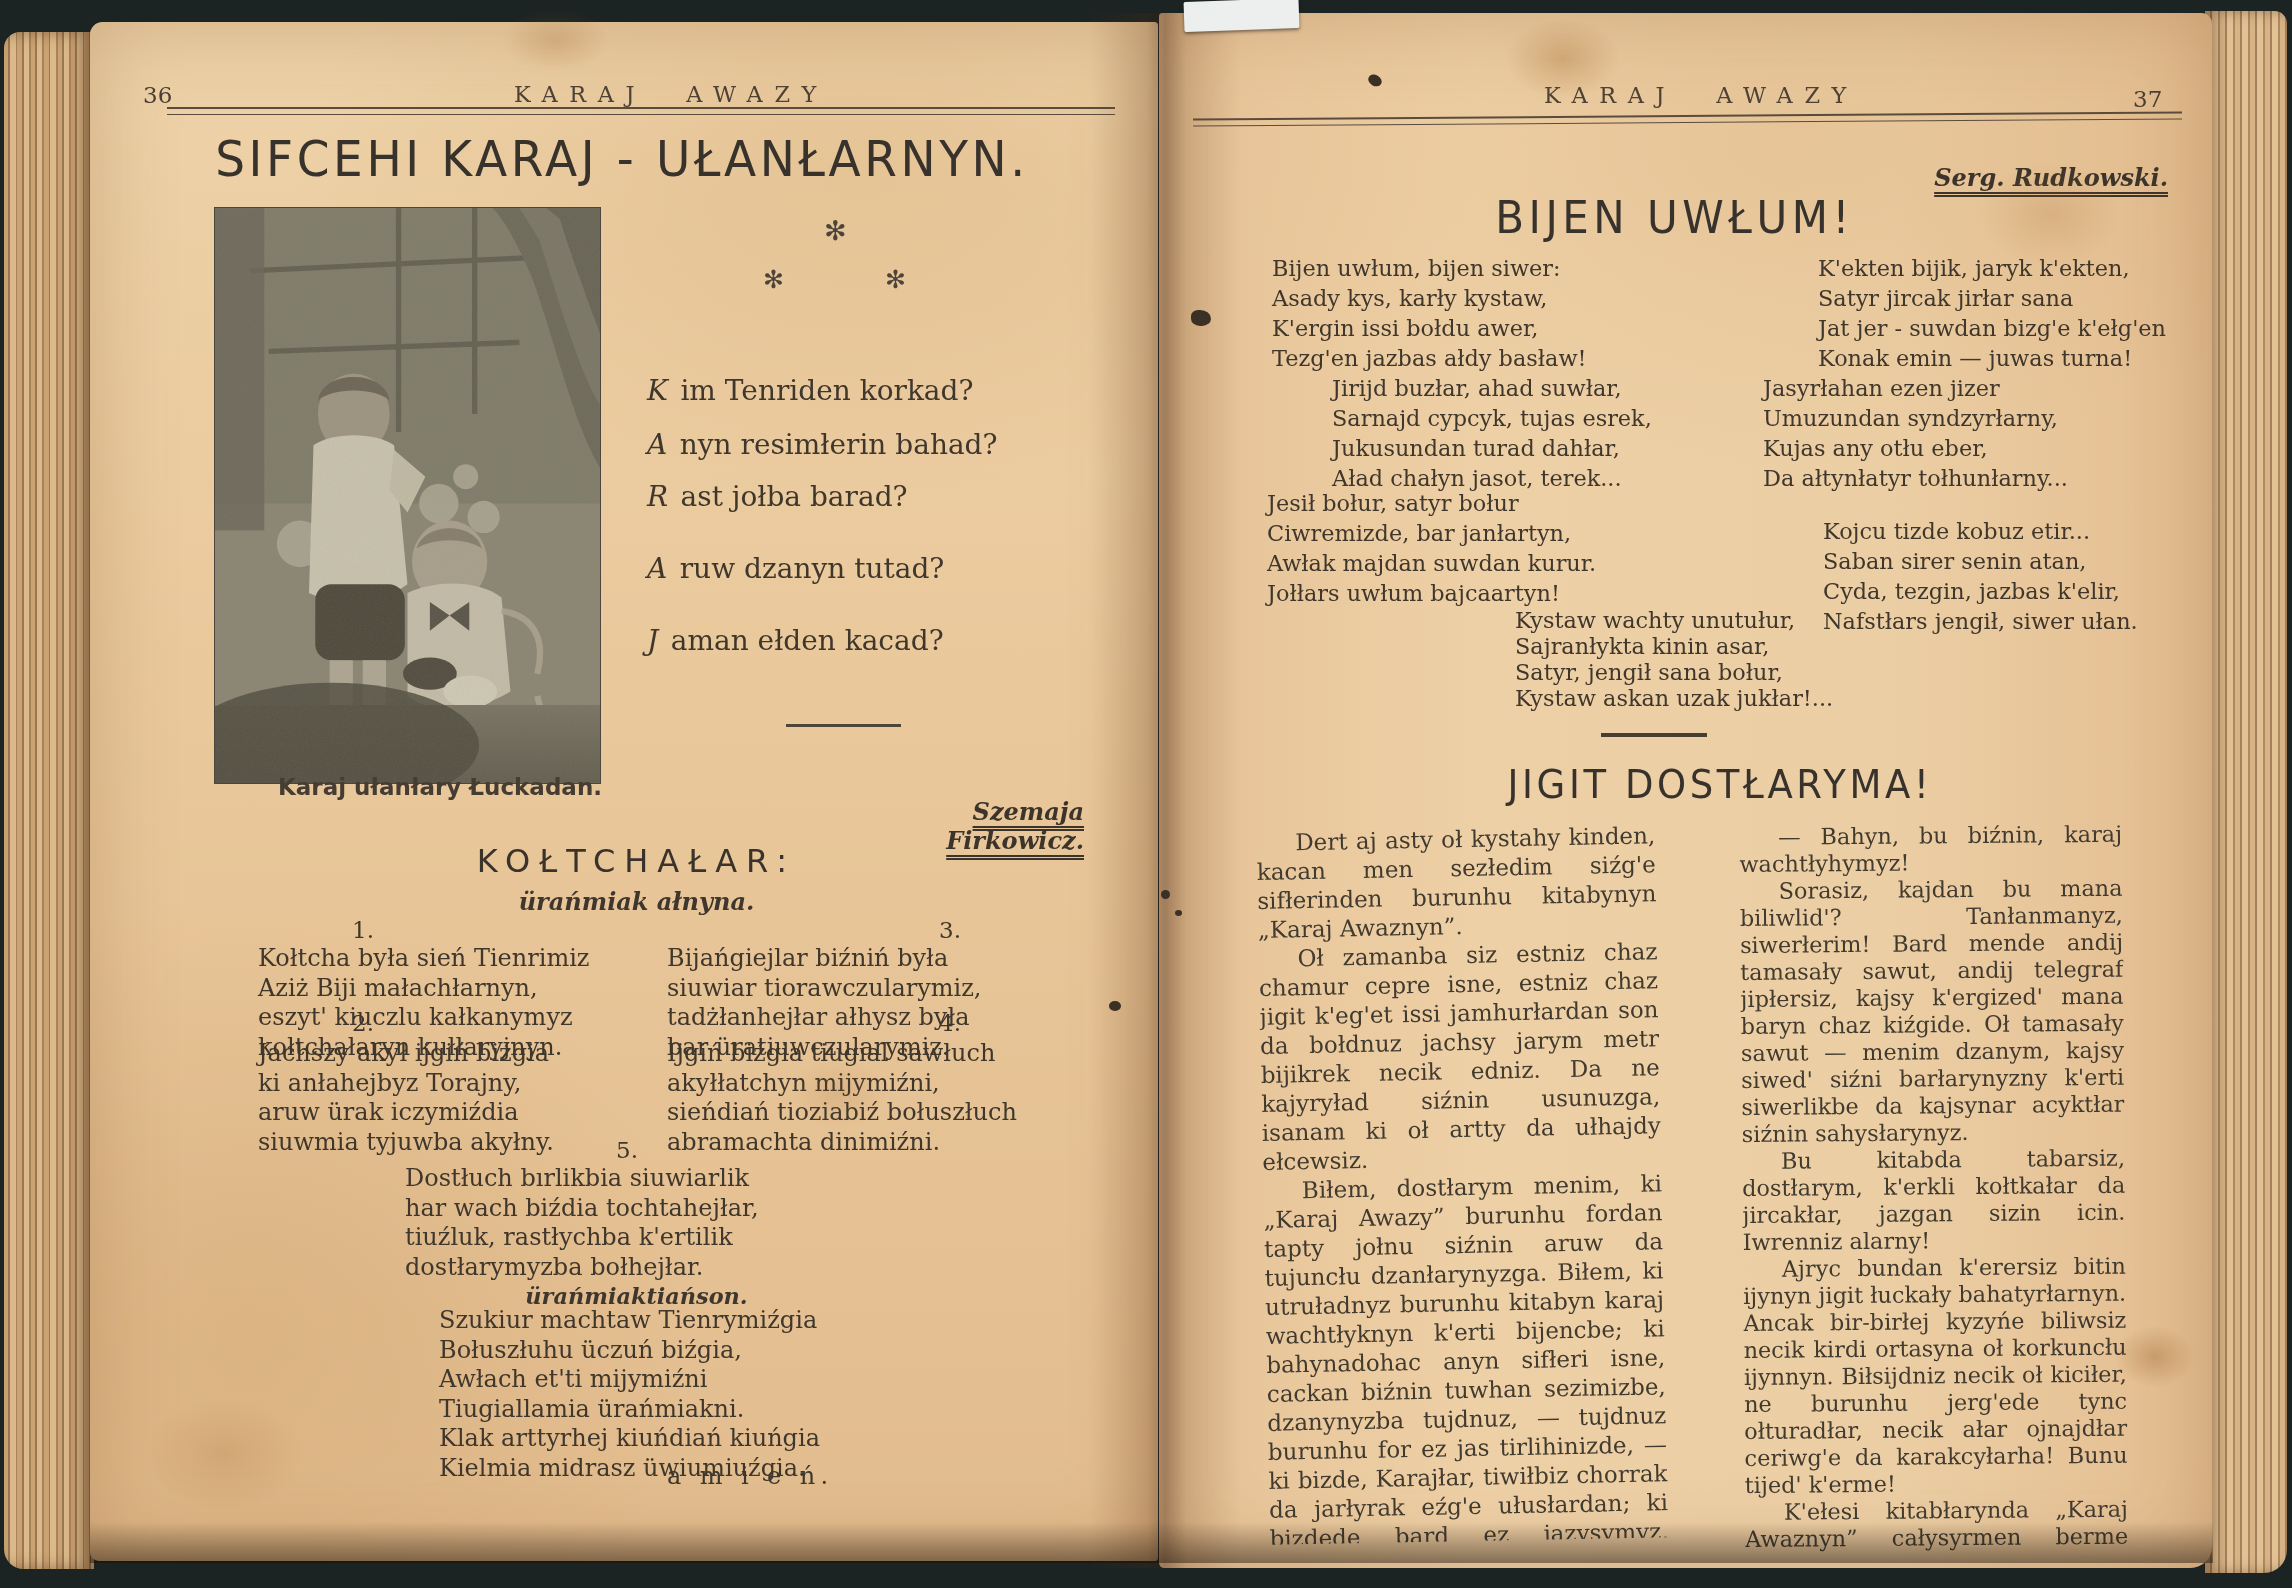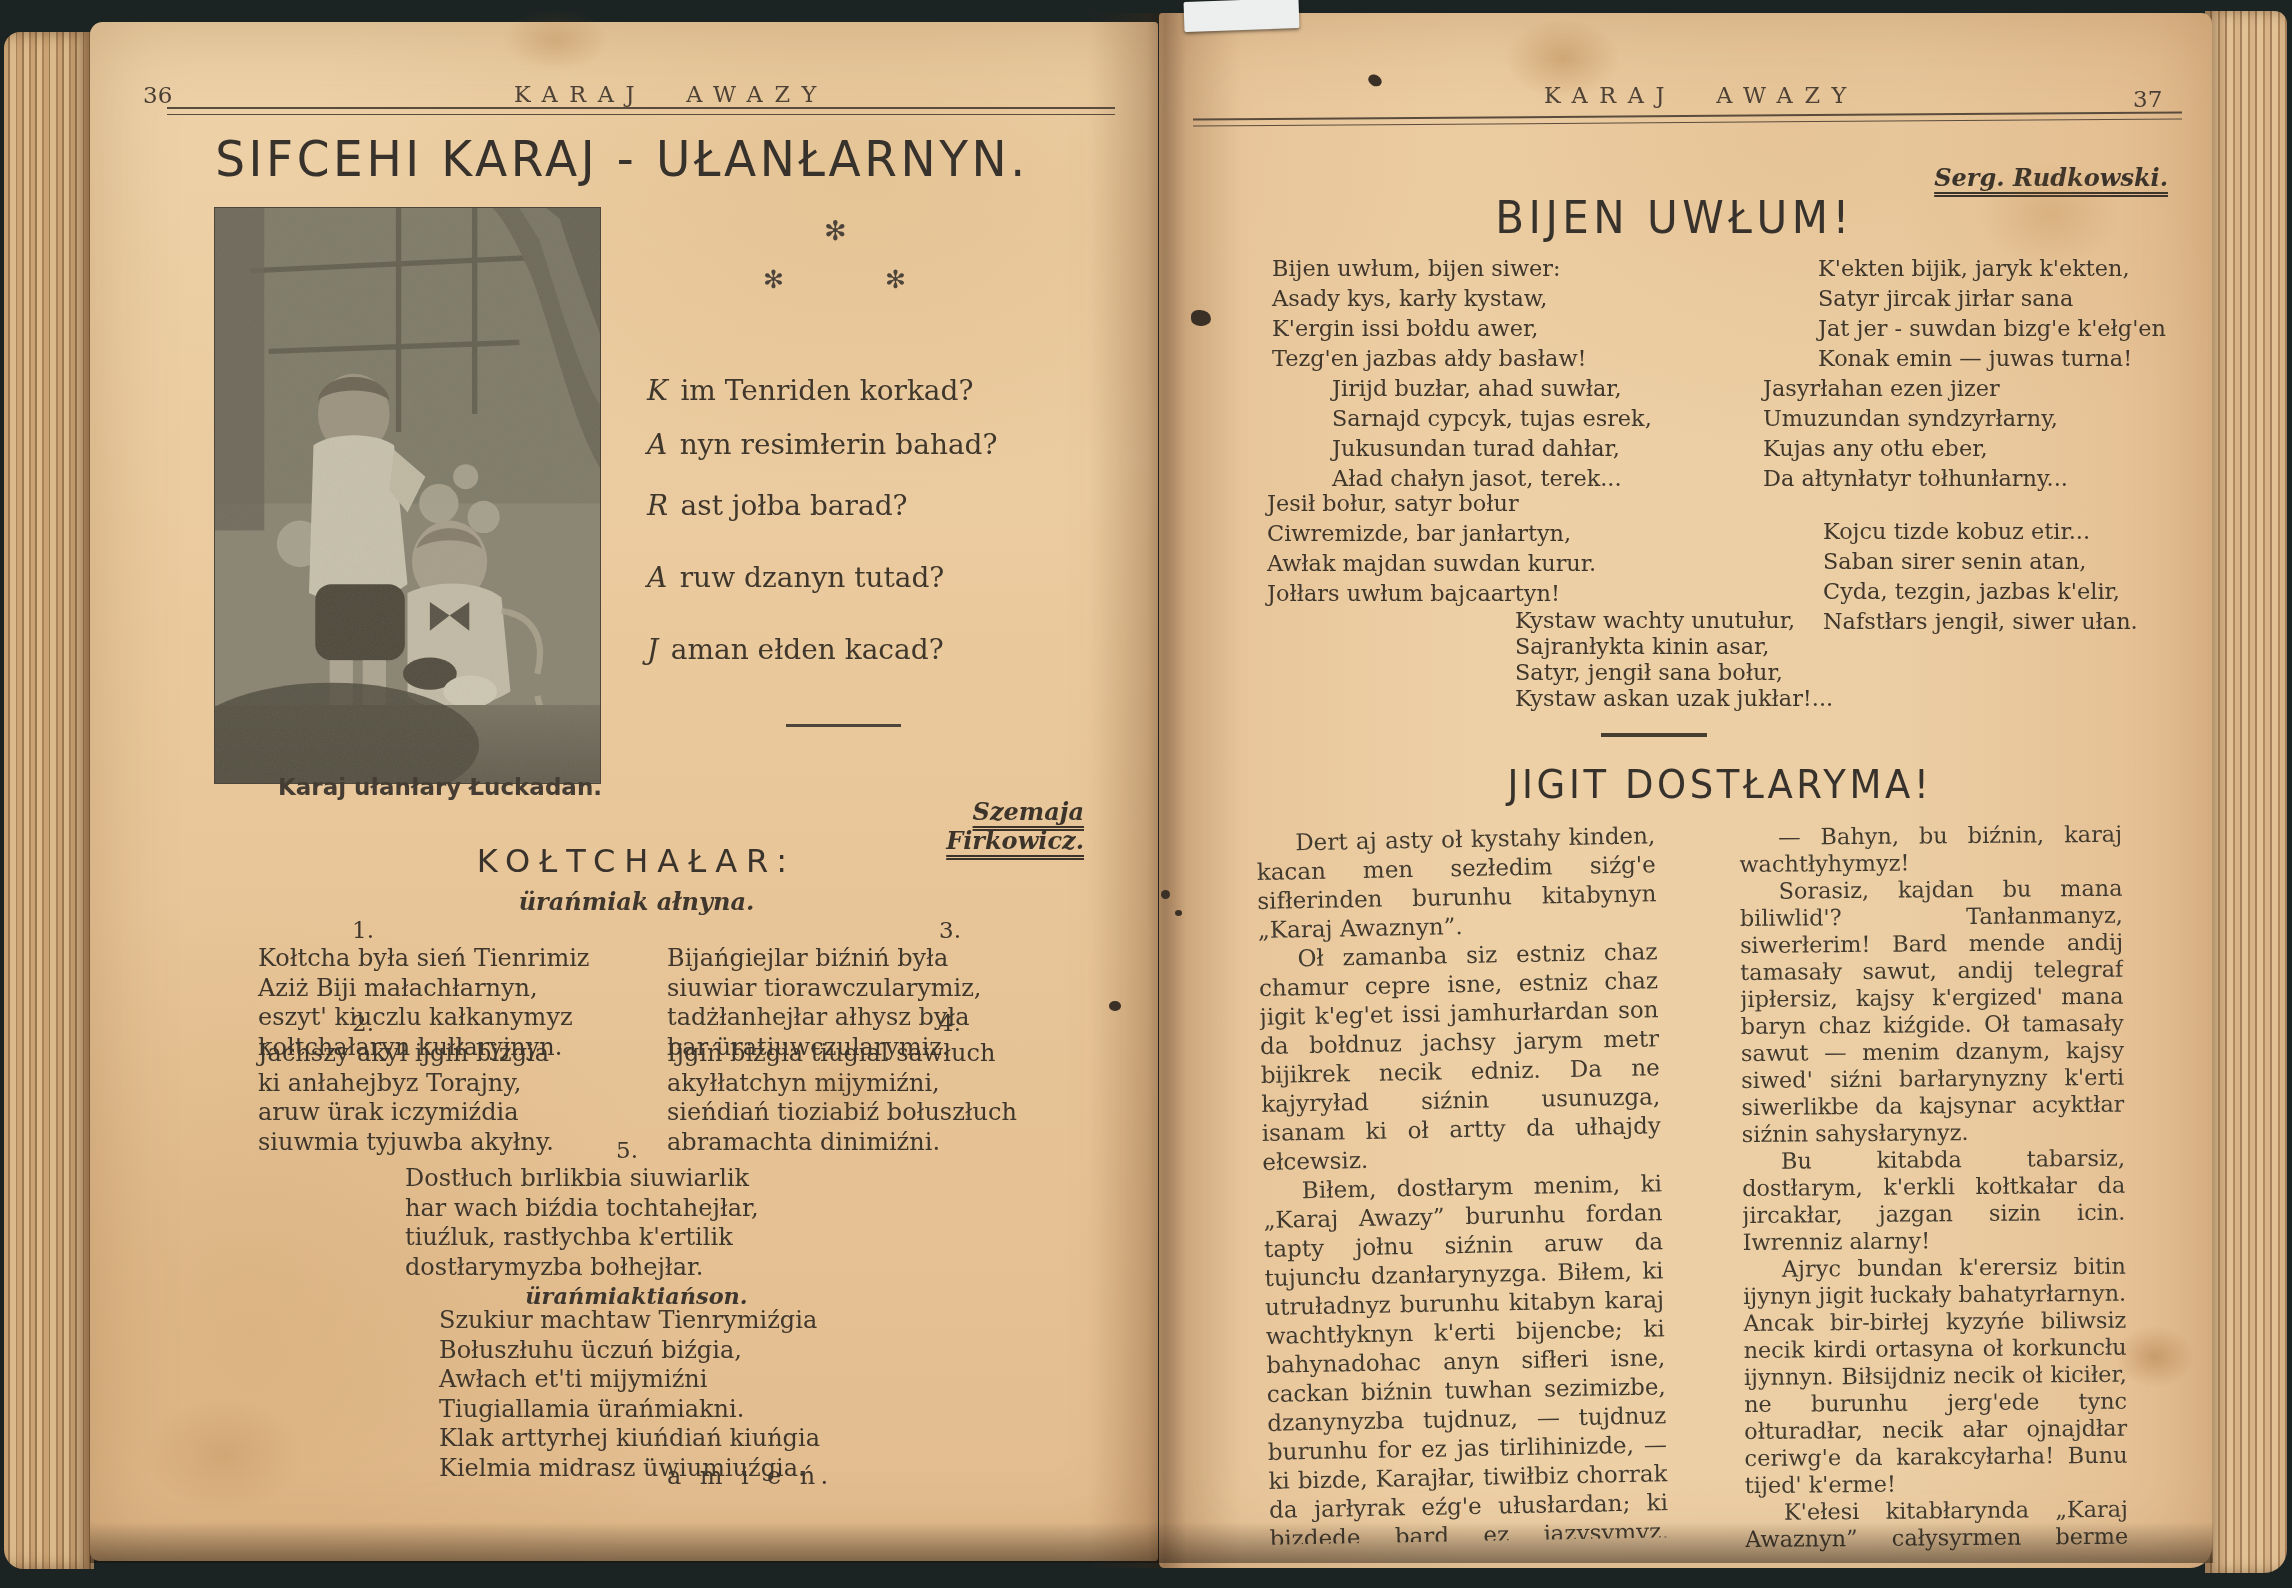--- a/index.html
+++ b/index.html
@@ -134,21 +134,21 @@
     </svg>
   </div>
   <div class="abs sans" style="left:278px;top:774px;font-size:23px;font-weight:600;color:#453d33;">Karaj ułanłary Łuckadan.</div>
 
   <div class="abs" style="left:824px;top:215px;font-size:27px;color:#4c443a;">✻</div>
   <div class="abs" style="left:763px;top:265px;font-size:25px;color:#4c443a;">✻</div>
   <div class="abs" style="left:885px;top:265px;font-size:25px;color:#4c443a;">✻</div>
 
   <div class="abs" style="left:647px;top:374px;">
     <div class="acro" style="margin-bottom:21px;">K im Tenriden korkad?</div>
-    <div class="acro" style="margin-bottom:28px;">A nyn resimłerin bahad?</div>
+    <div class="acro" style="margin-bottom:19px;">A nyn resimłerin bahad?</div>
     <div class="acro" style="margin-bottom:39px;">R ast jołba barad?</div>
     <div class="acro" style="margin-bottom:39px;">A ruw dzanyn tutad?</div>
     <div class="acro">J aman ełden kacad?</div>
   </div>
   <div class="abs" style="left:786px;top:724px;width:115px;height:2.7px;background:#4e453a;"></div>
 
   <div class="abs authline" style="left:833px;top:797px;width:251px;text-align:right;">Szemaja Firkowicz.</div>
 
   <div class="abs sans" style="left:296px;top:842px;width:681px;text-align:center;font-size:32px;letter-spacing:9px;color:#3a332c;">KOŁTCHAŁAR:</div>
   <div class="abs" style="left:296px;top:887px;width:681px;text-align:center;font-size:24px;font-style:italic;font-weight:600;">ürańmiak ałnyna.</div>

